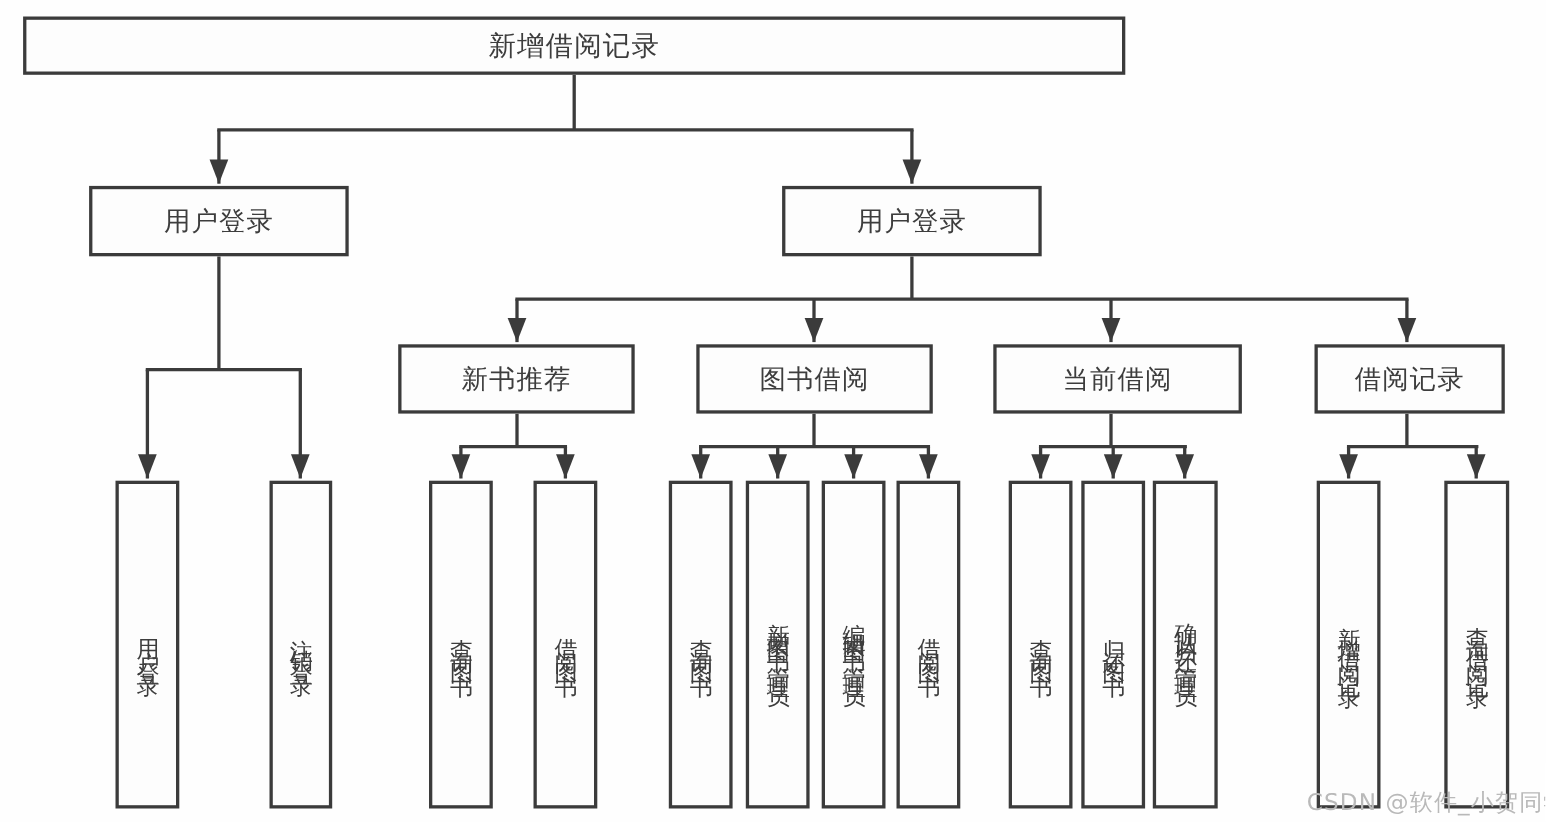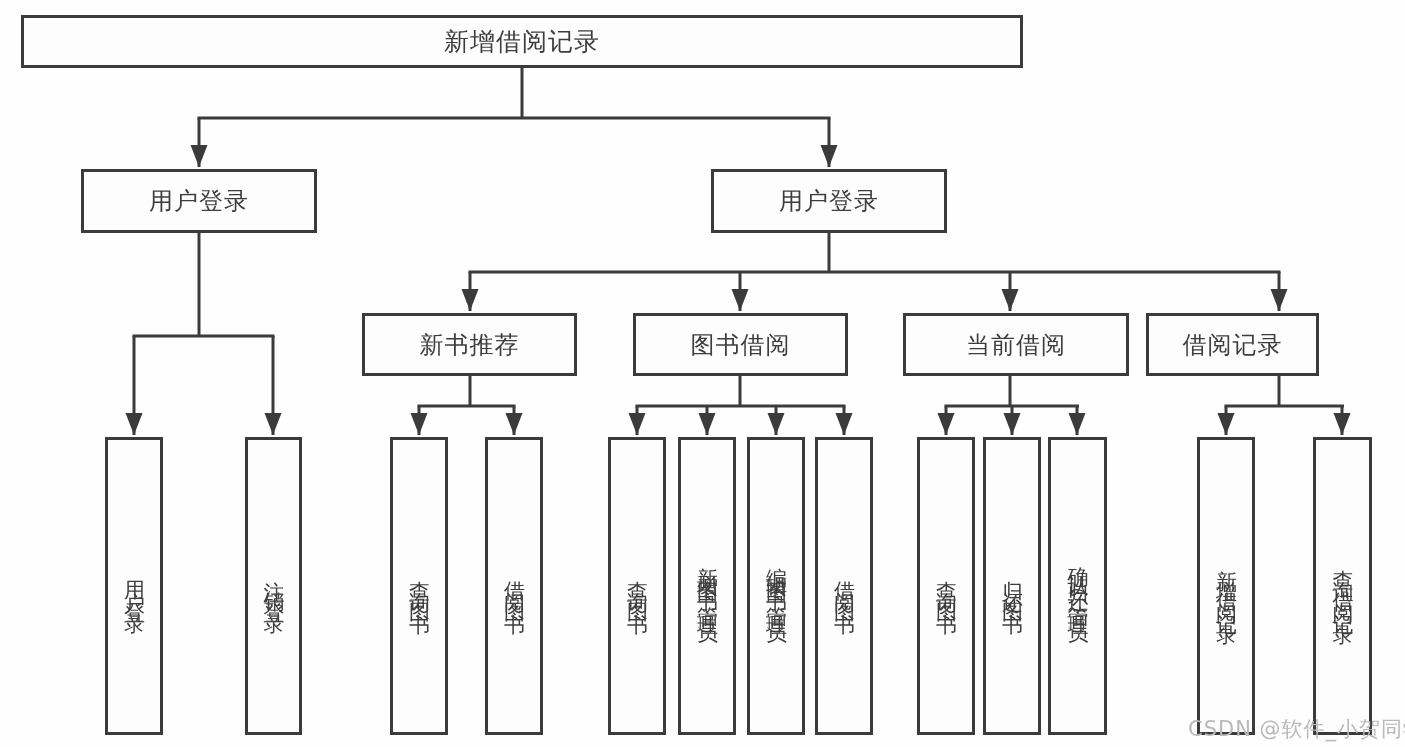--- a/index.html
+++ b/index.html
@@ -137,21 +137,21 @@
 
   <div class="node lvl3" style="left:362px;width:215px;">
     <span>新书推荐</span>
   </div>
   <div class="node lvl3" style="left:633px;width:215px;">
     <span>图书借阅</span>
   </div>
   <div class="node lvl3" style="left:903px;width:226px;">
     <span>当前借阅</span>
   </div>
-  <div class="node lvl3" style="left:1146px;width:173px;justify-content:center;">
+  <div class="node lvl3" style="left:1195px;width:173px;justify-content:center;">
     <span>借阅记录</span>
   </div>
 
   <div class="leaf" style="left:105px;">
     <span>用户登录</span>
   </div>
   <div class="leaf" style="left:245px;width:57px;">
     <span>注销登录</span>
   </div>
   <div class="leaf" style="left:390px;">

